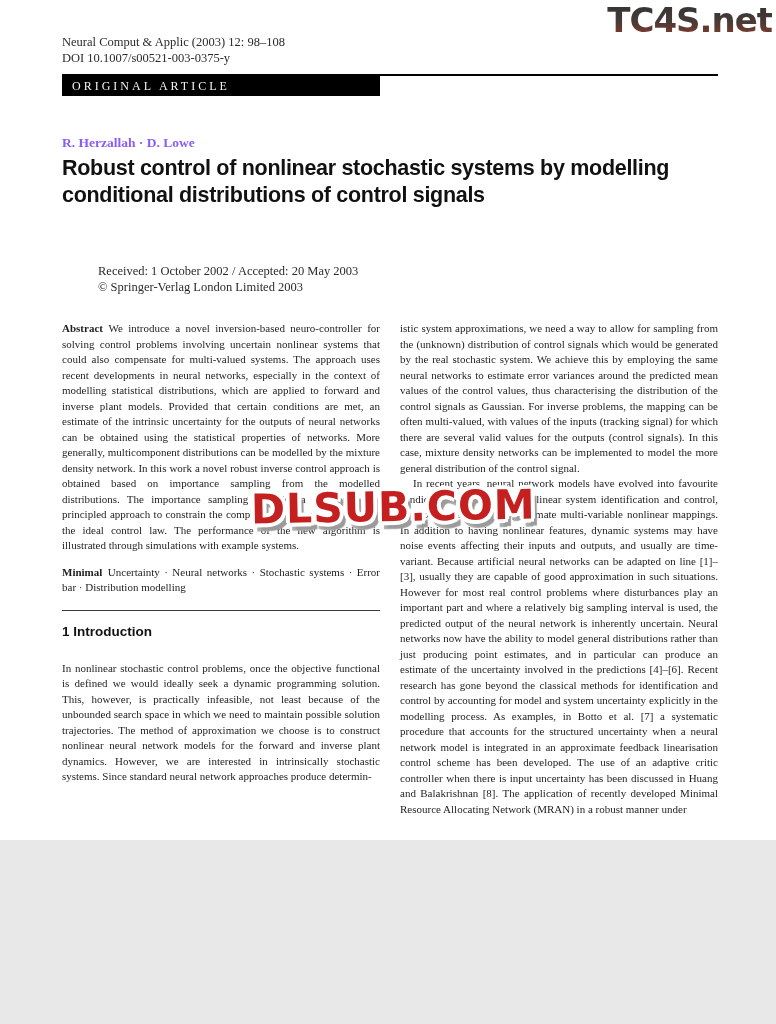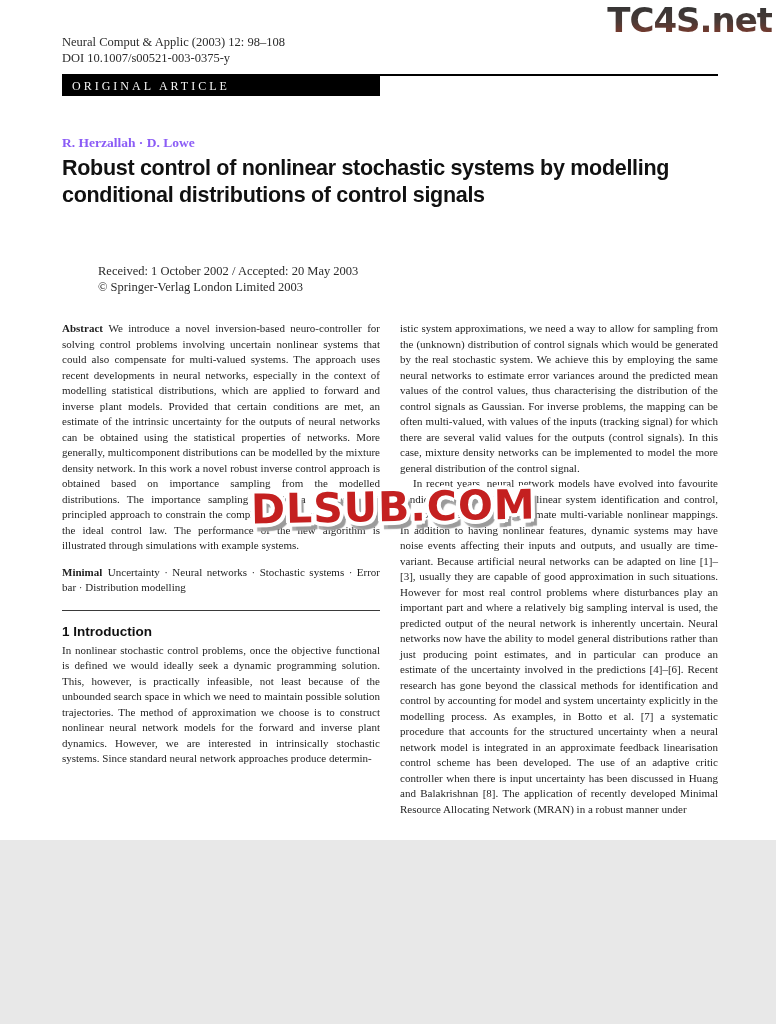--- a/index.html
+++ b/index.html
@@ -50,21 +50,21 @@
     color:#1e1e1e;margin:0;
   }
   .lead-word{font-weight:bold;}
   .keywords-p{margin-top:11px;}
   .section-rule{border:none;border-top:1.5px solid #3a3a3a;margin:14px 0 0 0;}
   .section-heading{
     margin-top:13px;
     font-family:"Liberation Sans", sans-serif;
     font-weight:700;font-size:13.5px;color:#111;
   }
-  .intro-p{margin-top:4px;}
+  .intro-p{margin-top:22px;}
   .indent{ text-indent:13px; }
   .footnote{
     position:absolute;left:0;top:564px;width:318px;
     background:#fff;
     border-top:1px solid #4a4a4a;
     padding-top:23px;
     font-size:11.5px;line-height:14.5px;text-align:left;color:#222;
   }
   
   .wm-tc4s{

